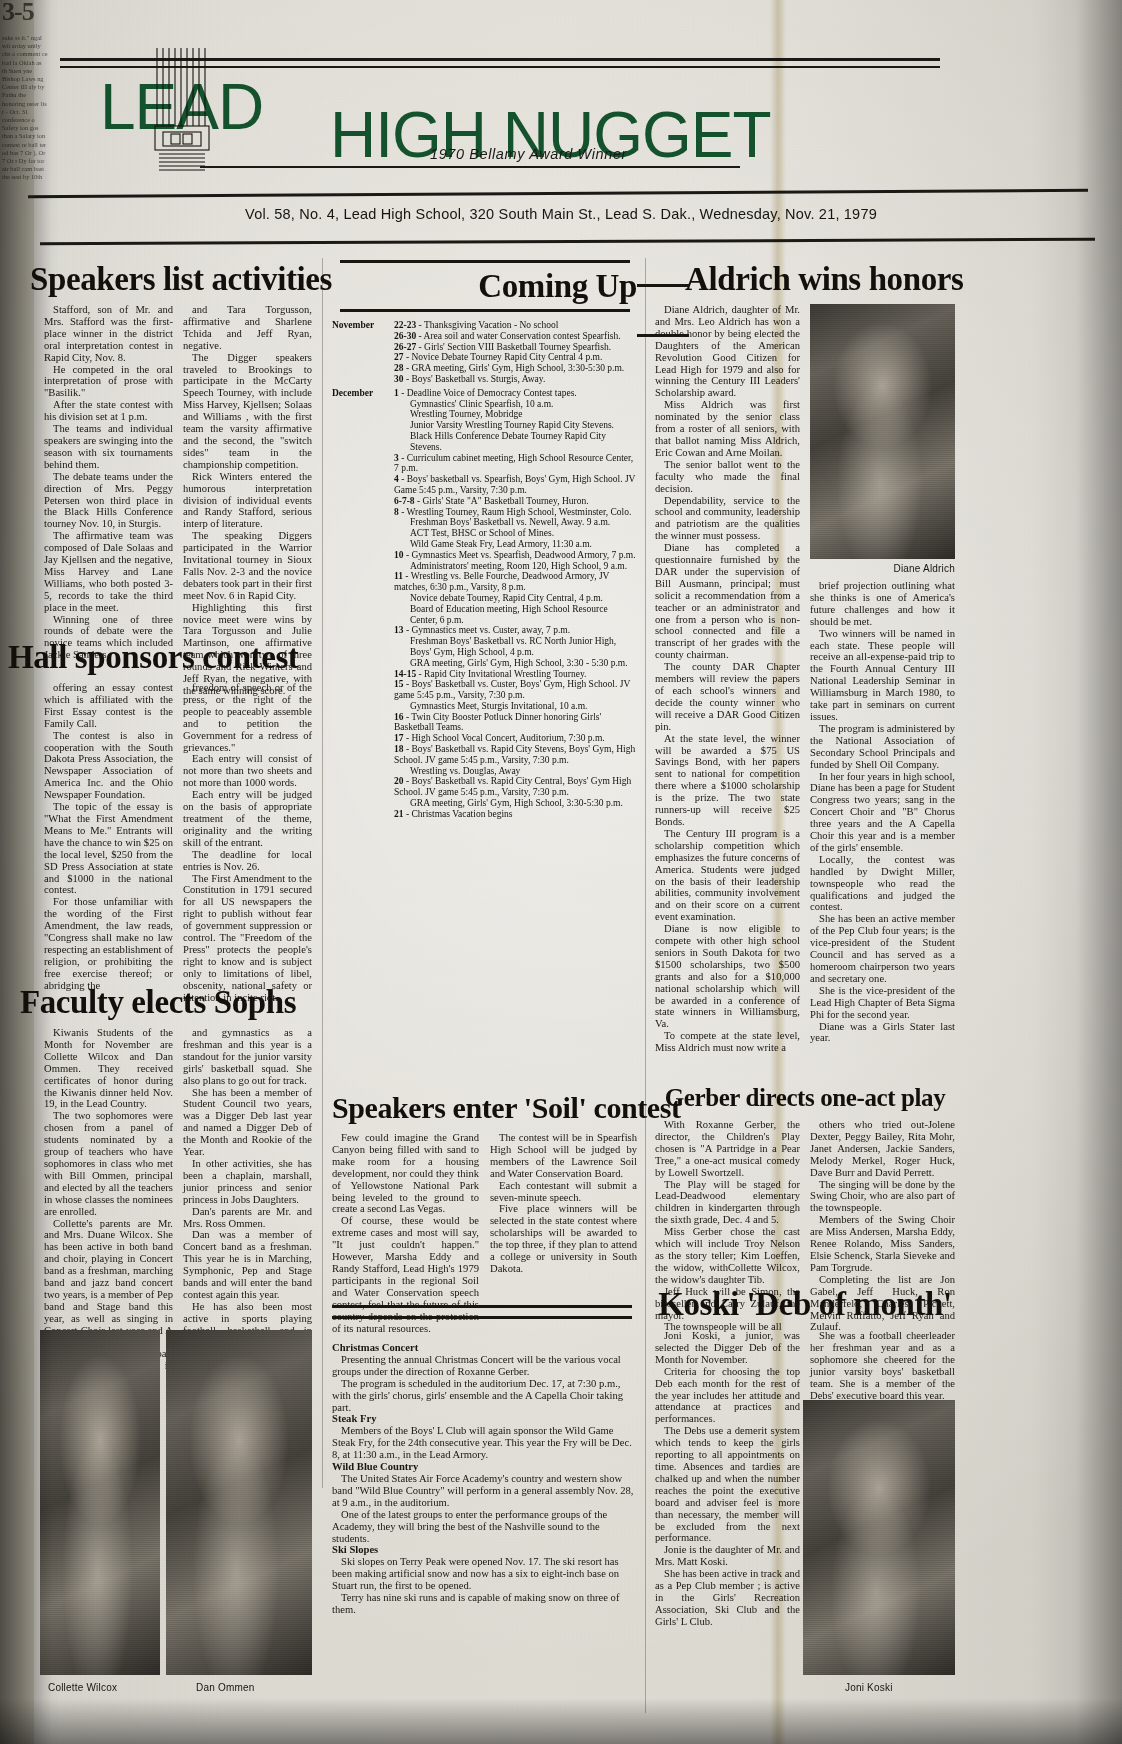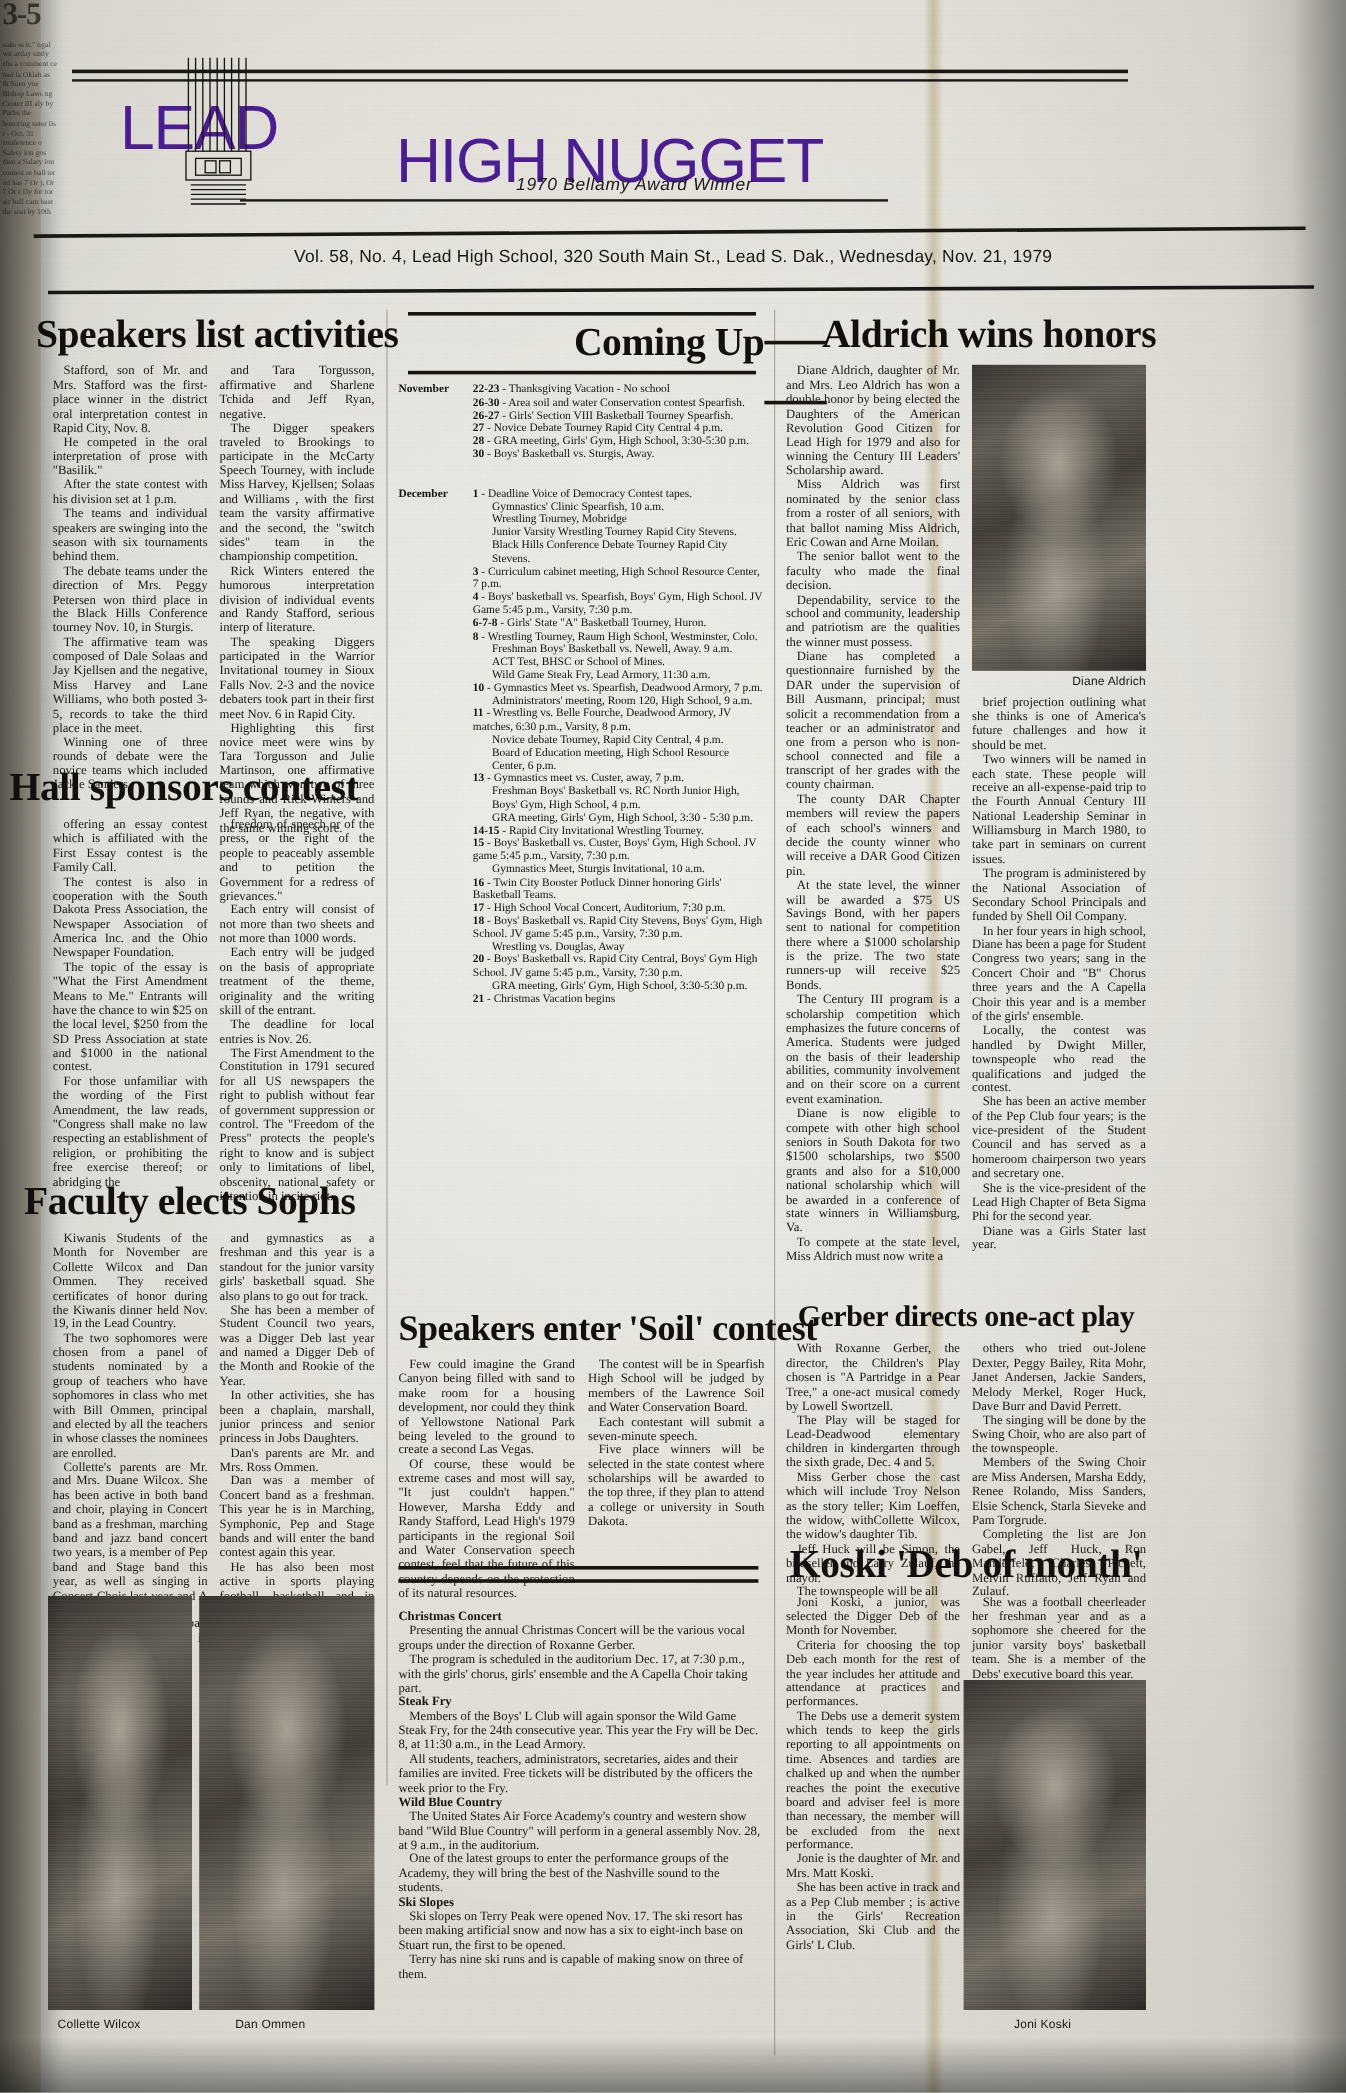--- a/index.html
+++ b/index.html
@@ -58,22 +58,22 @@
     font-family:"Liberation Serif", serif;
   }
   .under-head{font-size:26px;font-weight:bold;line-height:24px;letter-spacing:-1px;}
 
   
   #masthead{position:absolute;left:0;top:0;width:1122px;height:250px;}
   .mh-rule{position:absolute;background:#1b1916;}
   #mh-title{
     position:absolute;left:100px;top:62px;width:860px;height:90px;
     font-family:"Liberation Sans", sans-serif;
-    font-size:52px;line-height:90px;font-weight:400;letter-spacing:-1px;
-    color:#4c1d95;white-space:nowrap;
+    font-size:64px;line-height:90px;font-weight:400;letter-spacing:-1px;
+    color:#14532d;white-space:nowrap;
   }
   #mh-title .lead{position:absolute;left:0;top:0;}
   #mh-title .rest{position:absolute;left:230px;top:0;margin-top:28px;}
   #mh-logo{position:absolute;left:151px;top:48px;width:62px;height:128px;}
   #mh-award{
     position:absolute;left:430px;top:146px;
     font-family:"Liberation Sans", sans-serif;
     font-style:italic;font-size:14.5px;letter-spacing:.6px;color:#1b1916;
   }
   #mh-volume{
@@ -242,21 +242,21 @@
   <div class="caption" style="position:absolute;left:48px;top:1682px;">Collette Wilcox</div>
   <div class="caption" style="position:absolute;left:196px;top:1682px;">Dan Ommen</div>
 
   <div style="position:absolute;left:332px;top:258px;width:305px;">
     <div class="rule" style="height:3px;width:290px;margin:2px 0 0 8px;"></div>
     <div class="hl hl-xl" style="text-align:right;margin-top:6px;">Coming Up</div>
     <div class="rule" style="height:3px;width:290px;margin:6px 0 8px 8px;"></div>
 
     <div class="cal">
 
-      <div style="display:flex;margin-bottom:22px;">
+      <div style="display:flex;margin-bottom:3px;">
         <div class="mo" style="width:62px;flex:none;">November</div>
         <div style="flex:1;">
           <p><b>22-23</b> <span>- Thanksgiving Vacation - No school</span></p>
           <p><b>26-30</b> <span>- Area soil and water Conservation contest Spearfish.</span></p>
           <p><b>26-27</b> <span>- Girls' Section VIII Basketball Tourney Spearfish.</span></p>
           <p><b>27</b> <span>- Novice Debate Tourney Rapid City Central 4 p.m.</span></p>
           <p><b>28</b> <span>- GRA meeting, Girls' Gym, High School, 3:30-5:30 p.m.</span></p>
           <p><b>30</b> <span>- Boys' Basketball vs. Sturgis, Away.</span></p>
         </div>
       </div>
@@ -320,21 +320,20 @@
 
     <div class="body" style="margin-top:23px;text-align:left;">
       <div>
         <div class="sub">Christmas Concert</div>
         <p>Presenting the annual Christmas Concert will be the various vocal groups under the direction of Roxanne Gerber.</p>
         <p>The program is scheduled in the auditorium Dec. 17, at 7:30 p.m., with the girls' chorus, girls' ensemble and the A Capella Choir taking part.</p>
       </div>
       <div>
         <div class="sub">Steak Fry</div>
         <p>Members of the Boys' L Club will again sponsor the Wild Game Steak Fry, for the 24th consecutive year. This year the Fry will be Dec. 8, at 11:30 a.m., in the Lead Armory.</p>
-        <p>All students, teachers, administrators, secretaries, aides and their families are invited. Free tickets will be distributed by the officers the week prior to the Fry.</p>
       </div>
       <div>
         <div class="sub">Wild Blue Country</div>
         <p>The United States Air Force Academy's country and western show band  "Wild Blue Country" will perform in a general assembly Nov. 28, at 9 a.m., in the auditorium.</p>
         <p>One of the latest groups to enter the performance groups of the Academy, they will bring the best of the Nashville sound to the students.</p>
       </div>
       <div>
         <div class="sub">Ski Slopes</div>
         <p>Ski slopes on Terry Peak were opened Nov. 17. The ski resort has been making artificial snow and now has a six to eight-inch base on Stuart run, the first to be opened.</p>
         <p>Terry has nine ski runs and is capable of making snow on three of them.</p>

